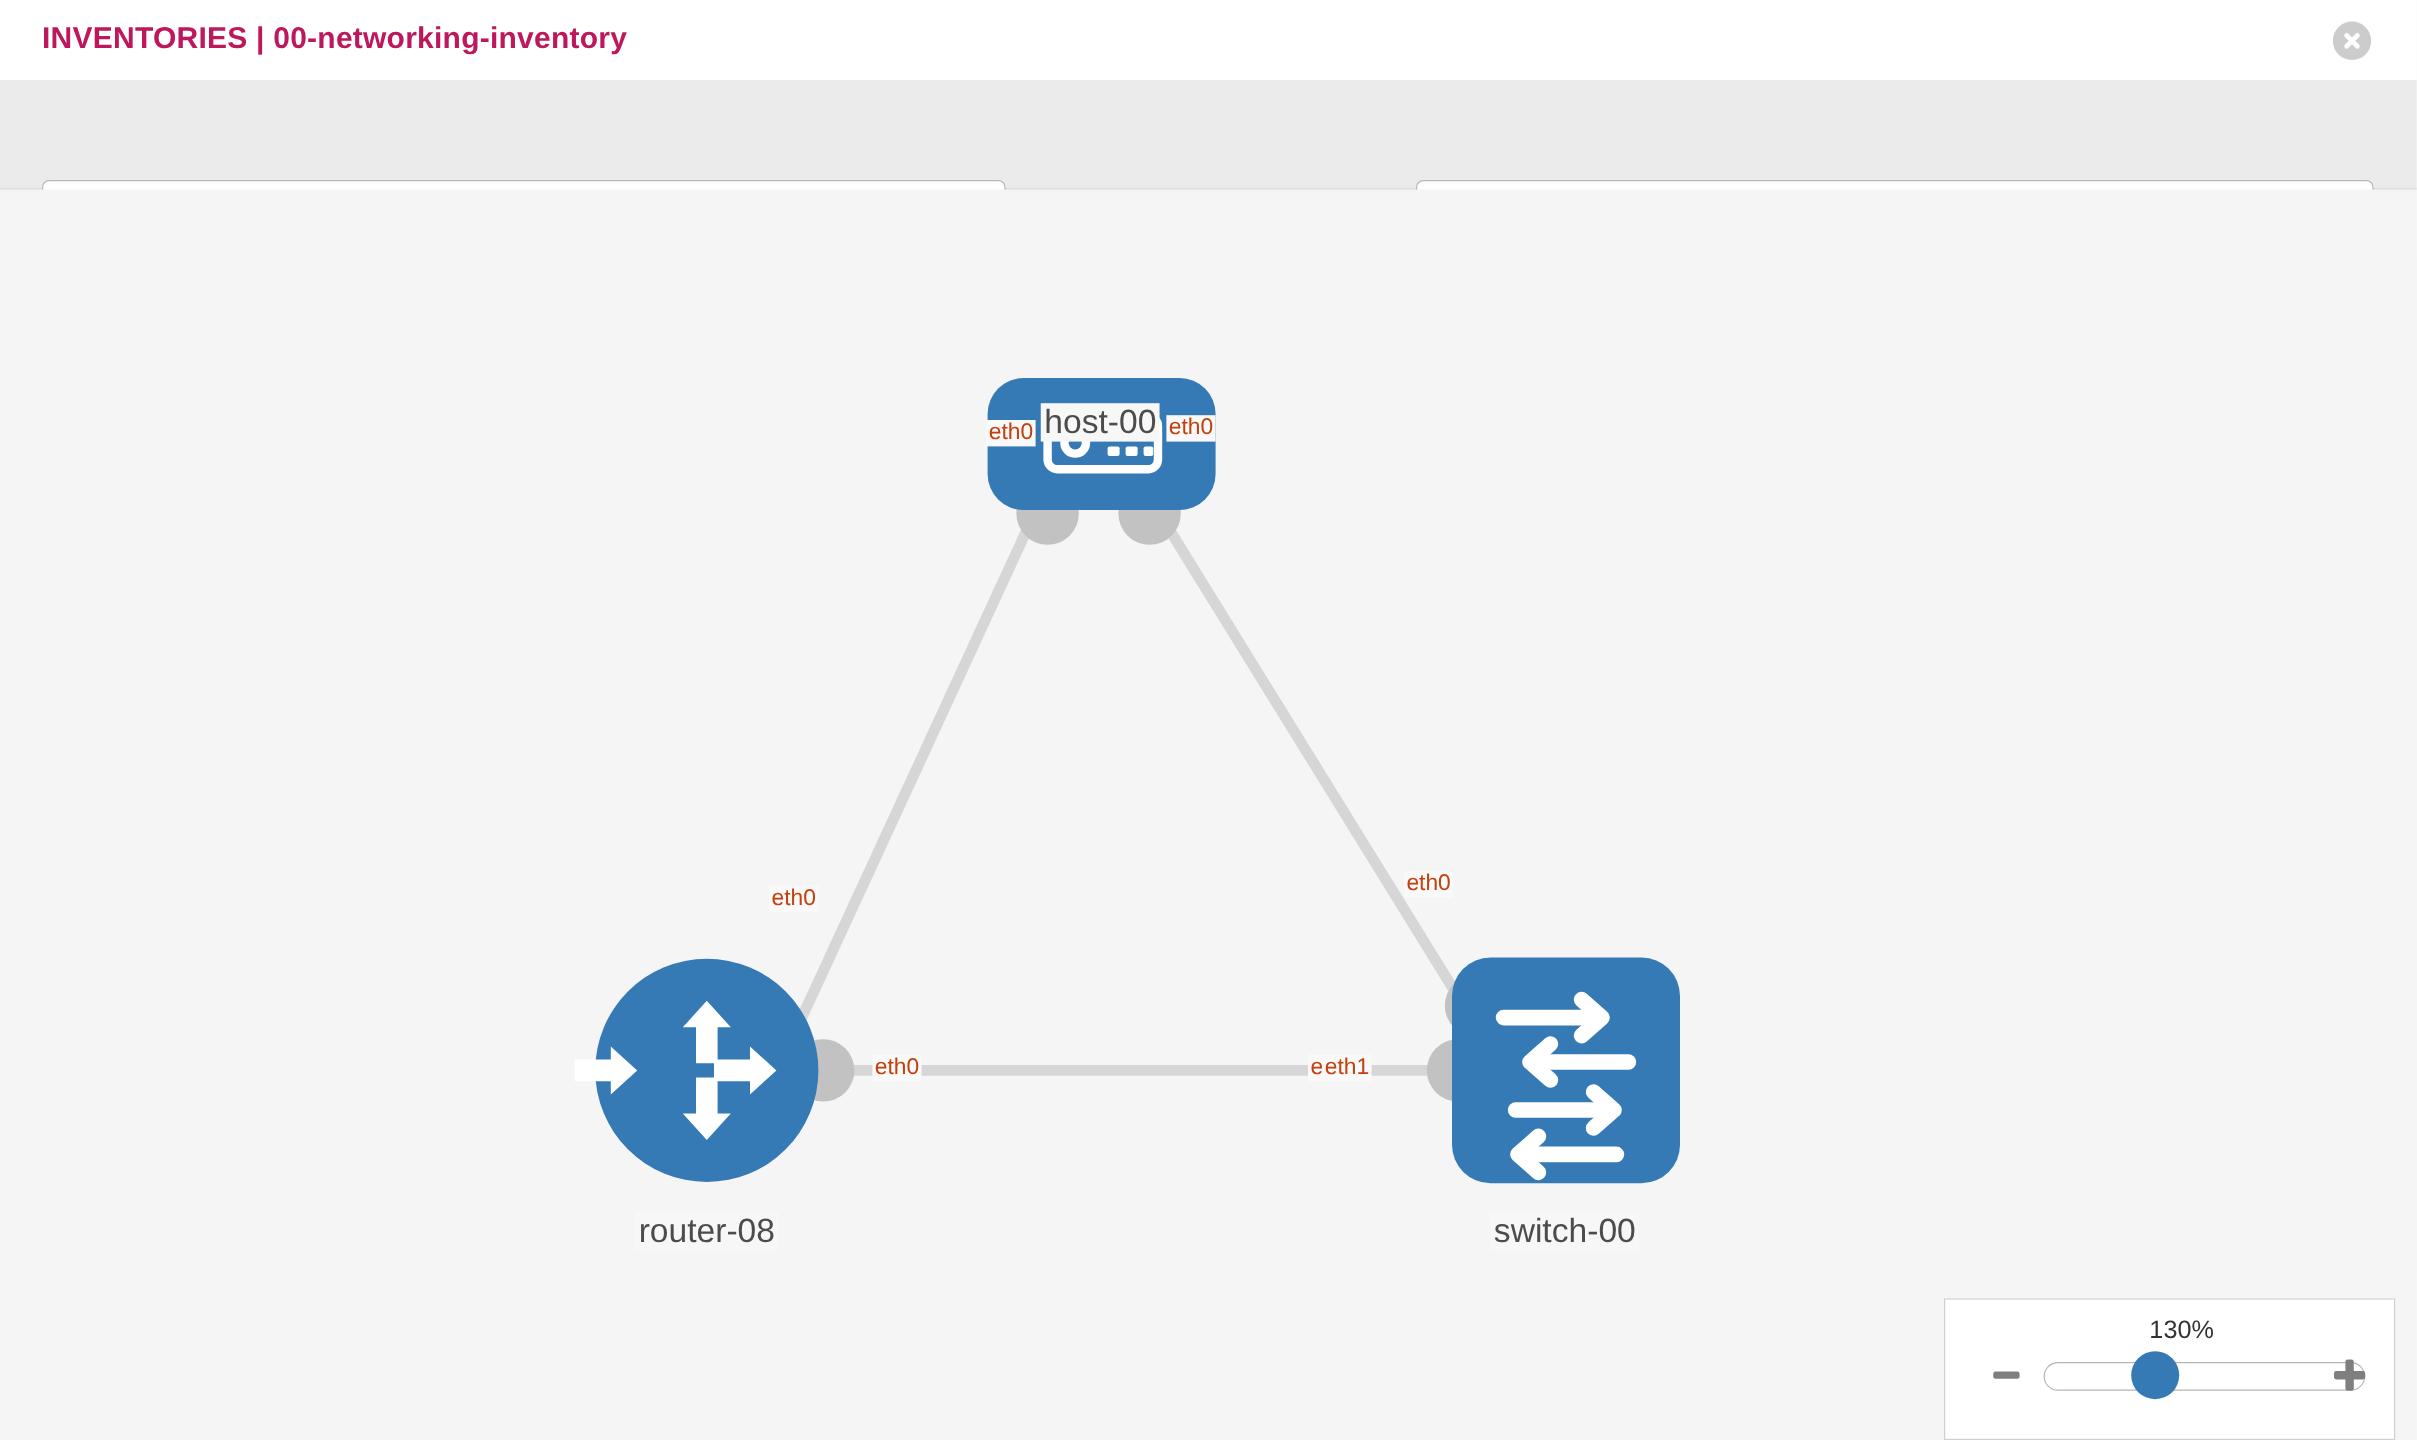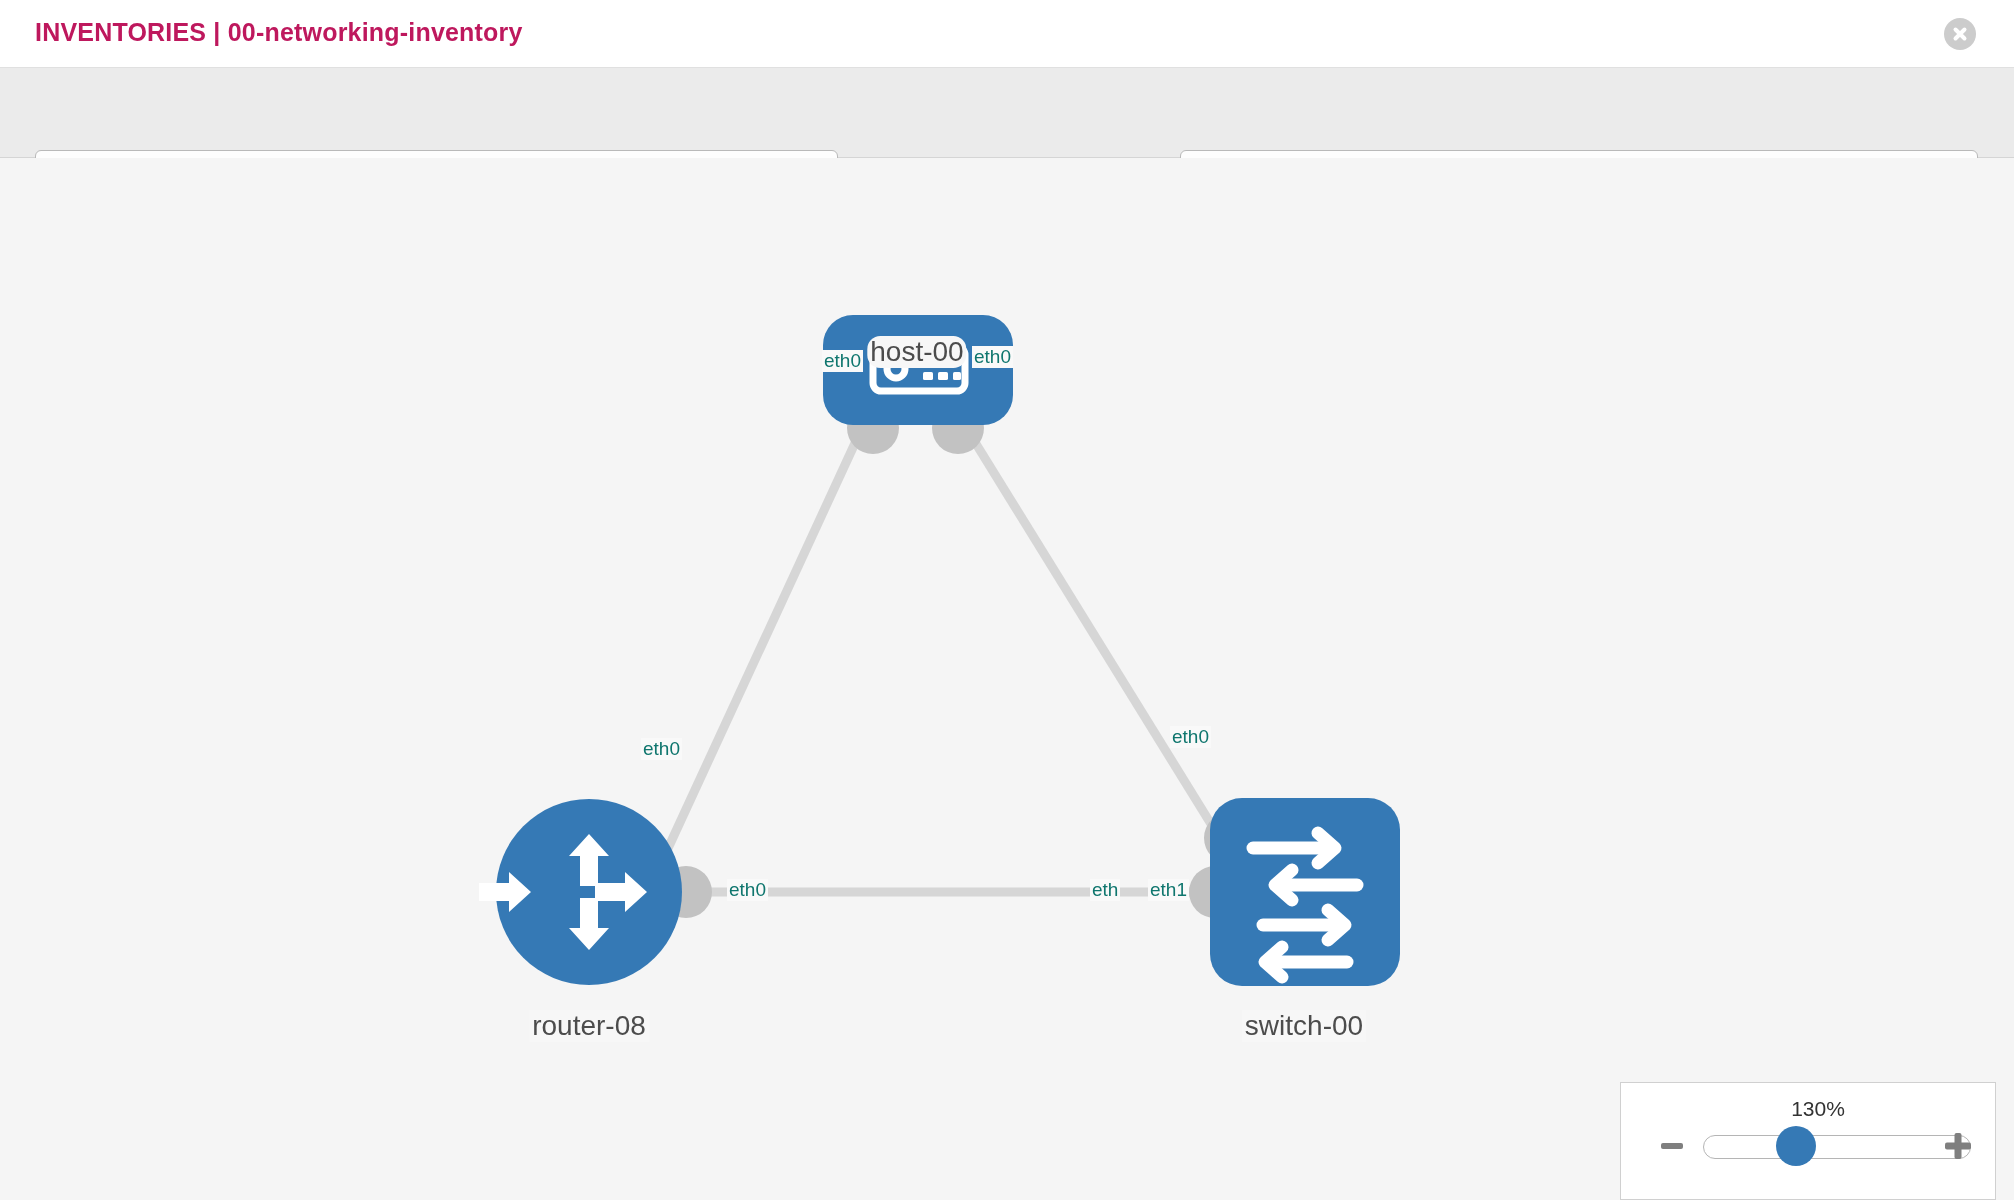--- a/index.html
+++ b/index.html
@@ -74,21 +74,21 @@
   .node-label {
     position:absolute;
     font-size:28px; color:#4c4c4c;
     background:#f7f7f7;
     white-space:nowrap;
     padding:0 3px;
     transform:translateX(-50%);
   }
   .port-label {
     position:absolute;
-    font-size:19px; color:#0f766e;
+    font-size:19px; color:#c2410c;
     background:#f9f9f9;
     white-space:nowrap;
     padding:0 2px;
   }
 
   
   .zoom-panel {
     position:absolute; left:1620px; top:1082px;
     width:376px; height:118px;
     background:#ffffff;
@@ -222,31 +222,31 @@
           <path d="M1357 727 h-80"></path>
             <path d="M1292 712 l-17 15 17 15"></path>
           <path d="M1263 767 h80"></path>
             <path d="M1328 752 l17 15 -17 15"></path>
           <path d="M1347 804 h-80"></path>
             <path d="M1282 789 l-17 15 17 15"></path>
         </g>
       </g>
     </svg>
 
-    <div class="node-label" style="left:917px; top:178px;border-radius:13px;">host-00</div>
+    <div class="node-label" style="left:917px; top:178px;">host-00</div>
     <div class="node-label" style="left:589px; top:852px;">router-08</div>
     <div class="node-label" style="left:1304px; top:852px;">switch-00</div>
 
     <div class="port-label" style="left:822px; top:192px;">eth0</div>
     <div class="port-label" style="left:972px; top:188px;">eth0</div>
     <div class="port-label" style="left:641px; top:580px;">eth0</div>
     <div class="port-label" style="left:1170px; top:568px;">eth0</div>
     <div class="port-label" style="left:727px; top:721px;">eth0</div>
     <div class="port-label" style="left:1090px; top:721px;">eth</div>
-    <div class="port-label" style="left:1148px; top:721px;">eth1</div>
+    <div class="port-label" style="left:1102px; top:721px;">eth1</div>
   </div>
 
   <div class="zoom-panel">
     <div class="zoom-value">130%</div>
 
     <div class="zoom-minus">
       <svg width="26" height="26" viewBox="0 0 26 26">
         <rect x="2" y="10" width="22" height="6" rx="2" fill="#7f7f7f"></rect>
       </svg>
     </div>

